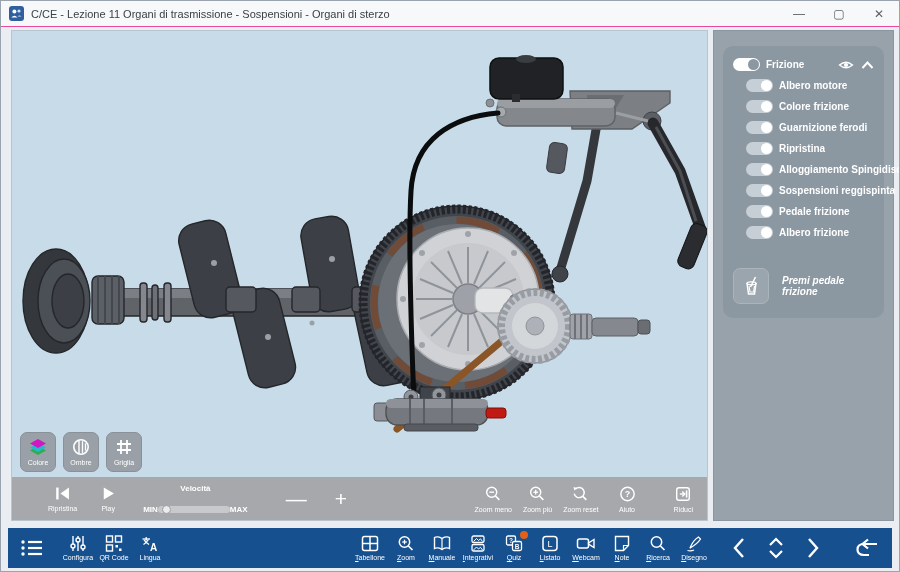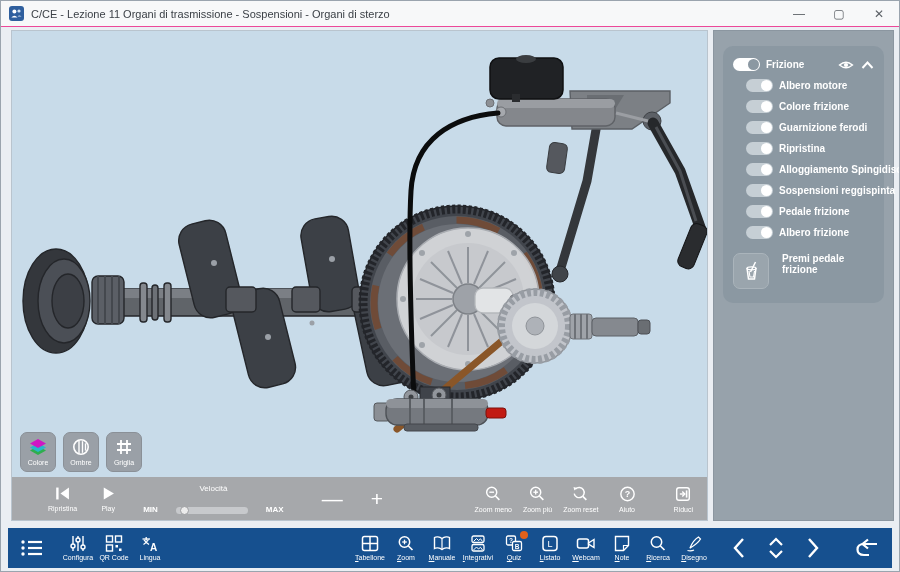--- a/index.html
+++ b/index.html
@@ -24,41 +24,41 @@
   
   .vp-buttons{position:absolute;left:8px;bottom:5px;display:flex;gap:7px;}
   .vp-btn{width:36px;height:40px;background:#9aa0a7;border:1px solid #8a9097;border-radius:7px;
     display:flex;flex-direction:column;align-items:center;justify-content:flex-start;padding-top:4px;box-sizing:border-box;}
   .vp-btn .lbl{font-size:7px;color:#fff;margin-top:2px;}
   
   .playbar{height:43px;background:#a6a8ab;display:flex;align-items:center;padding:0 14px 0 36px;flex:none;}
   .pb-btn{display:flex;flex-direction:column;align-items:center;color:#fff;flex:none;}
   .pb-btn .lbl{font-size:7px;margin-top:3px;white-space:nowrap;}
   .speed{display:flex;flex-direction:column;align-items:center;margin-left:26px;color:#fff;}
-  .speed .vel{font-size:8px;font-weight:normal;margin-bottom:12px;}
-  .speed-row{display:flex;align-items:flex-end;gap:18px;}
+  .speed .vel{font-size:8px;font-weight:bold;margin-bottom:12px;}
+  .speed-row{display:flex;align-items:center;gap:0;}
   .speed-row .mm{font-size:8px;font-weight:bold;}
   .track{width:72px;height:7px;background:#c7c9cc;border-radius:4px;position:relative;}
   .track .knob{position:absolute;left:4px;top:-1px;width:9px;height:9px;border-radius:50%;
     background:#ececec;border:1px solid #9b9da0;box-sizing:border-box;}
   .pm{color:#fff;font-size:21px;line-height:1;font-weight:400;}
   .pb-right{margin-left:auto;display:flex;gap:11px;align-items:flex-start;}
   
   .panel{position:absolute;left:712px;top:29px;width:181px;height:491px;background:#97a2ab;
     border:1px solid #8b96a0;box-sizing:border-box;}
   .card{margin:15px 9px 0 9px;background:#8b98a2;border-radius:10px;padding:11px 10px 14px 10px;}
   .p-row{display:flex;align-items:center;margin-bottom:6px;height:15px;}
   .p-row.sub{padding-left:13px;align-items:center;}
   .p-label{font-size:10px;font-weight:bold;color:#fff;margin-left:6px;white-space:nowrap;}
   .switch{width:27px;height:13px;border-radius:7px;background:#c6cfd5;position:relative;flex:none;cursor:pointer;}
   .switch .kn{position:absolute;right:1px;top:1px;width:11px;height:11px;border-radius:50%;background:#fff;}
   .switch.hdr{background:#fff;}
   .switch.hdr .kn{background:#8b98a2;}
   .hdr-icons{margin-left:auto;display:flex;align-items:center;gap:7px;}
-  .action-row{display:flex;align-items:flex-start;margin-top:13px;}
+  .action-row{display:flex;align-items:center;margin-top:28px;font-style:italic;}
   .action-btn{width:34px;height:34px;border-radius:7px;background:#9aa5ad;border:1px solid #aab4bb;
     display:flex;align-items:center;justify-content:center;flex:none;}
   .action-lbl{font-size:10px;font-weight:bold;color:#fff;margin-left:13px;}
   
   .toolbar{position:absolute;left:7px;right:7px;top:527px;height:40px;background:#16508f;
     display:flex;align-items:center;padding:0 12px;box-sizing:border-box;color:#fff;}
   .tb-item{display:flex;flex-direction:column;align-items:center;width:36px;flex:none;position:relative;}
   .tb-label{font-size:7px;color:#fff;margin-top:2px;white-space:nowrap;display:block;}
   .ul::first-letter{text-decoration:underline;}
   .menu-btn{margin-right:16px;flex:none;display:flex;align-items:center;}

